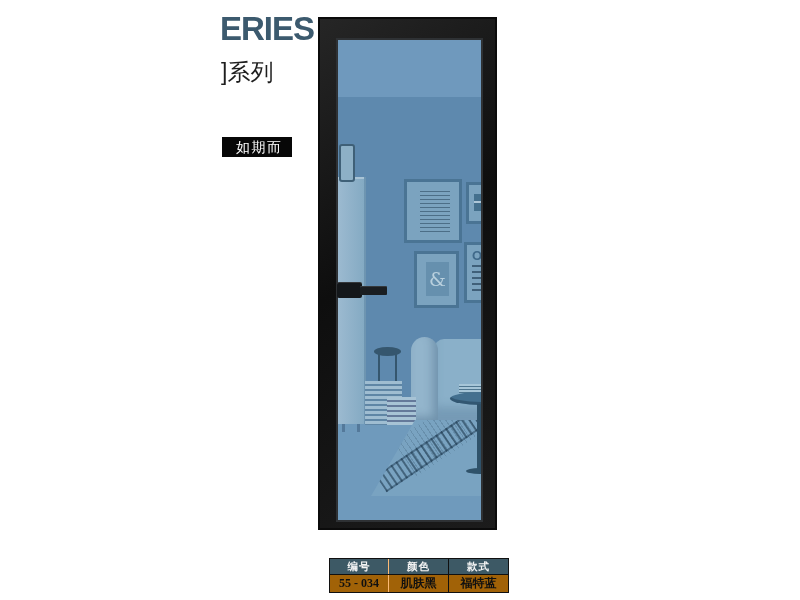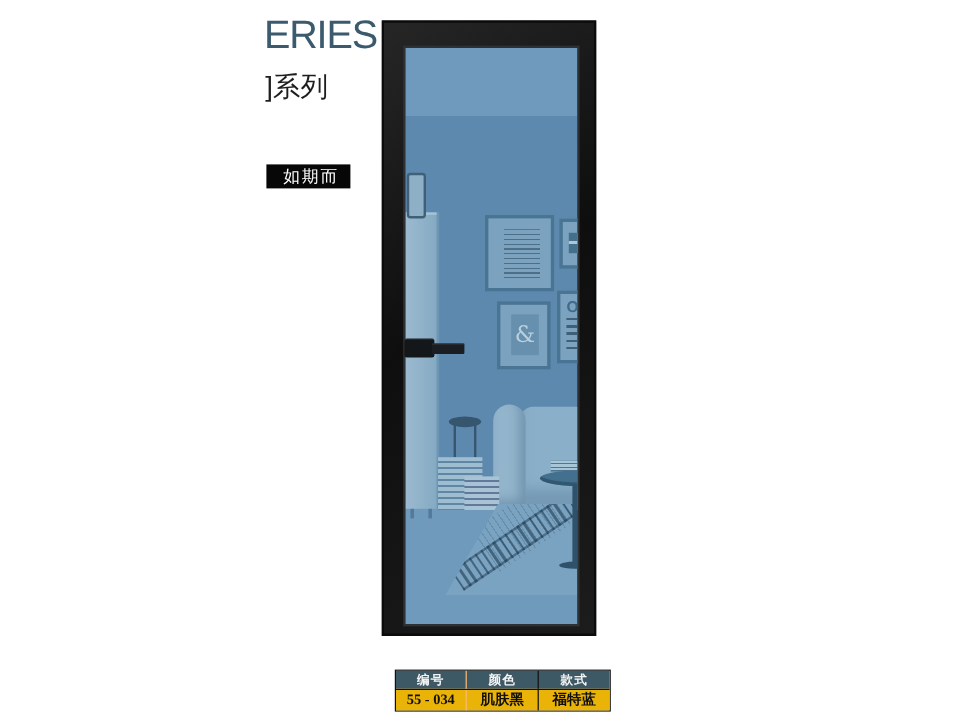--- a/index.html
+++ b/index.html
@@ -1,20 +1,20 @@
 <!DOCTYPE html>
 <html><head>
 <meta charset="utf-8">
 <style>
   html,body{margin:0;padding:0;background:#fff;}
   .canvas{position:relative;width:800px;height:600px;background:#ffffff;overflow:hidden;
           font-family:"Liberation Sans",sans-serif;}
 
   
-  .series-title{position:absolute;left:220px;top:10px;font-size:33px;font-weight:400;
+  .series-title{position:absolute;left:220px;top:10px;font-size:33px;font-weight:700;
                 letter-spacing:-1px;color:#3c5a6e;}
   .series-subtitle{position:absolute;left:221px;top:57px;font-size:23px;color:#1e1e1e;}
   .tagline{position:absolute;left:222px;top:137px;width:70px;height:20px;background:#070707;
            color:#ffffff;font-size:14px;line-height:20px;padding-left:14px;letter-spacing:1.5px;
            box-sizing:border-box;}
 
   
   .door{position:absolute;left:318px;top:17px;width:179px;height:513px;
         background:linear-gradient(145deg,#262626 0%,#0e0e0e 45%,#1c1c1c 100%);
         box-shadow:inset 0 0 0 2px #0b0b0b;}
@@ -87,21 +87,21 @@
   .handle-base{left:19px;top:265px;width:25px;height:16px;background:#14171a;border-radius:2px;
                box-shadow:inset 0 1px 0 rgba(255,255,255,.14);}
   .handle-bar{left:42px;top:269px;width:27px;height:9px;background:#1a1e22;border-radius:1px;
               box-shadow:inset 0 1px 0 rgba(255,255,255,.12);}
 
   
   .spec-table{position:absolute;left:329px;top:558px;width:178px;border:1px solid #101010;
               box-sizing:content-box;background:#fff;font-family:Liberation Serif, serif;}
   .spec-row{display:flex;}
   .spec-row.hdr{height:15px;background:#3d5965;}
-  .spec-row.val{height:17px;background:#eab308;border-top:1px solid #101010;}
+  .spec-row.val{height:17px;background:#a16207;border-top:1px solid #101010;}
   .spec-cell{display:flex;align-items:center;justify-content:center;box-sizing:border-box;}
   .spec-cell.c1{width:58px;} .spec-cell.c2{width:60px;border-left:1px solid #fdba74;}
   .spec-cell.c3{width:60px;border-left:1px solid #101010;}
   .hdr .spec-cell{color:#f4f4f4;font-size:10.5px;font-weight:bold;letter-spacing:1px;}
   .val .spec-cell{color:#101010;font-size:12px;font-weight:bold;}
 </style>
 </head>
 <body>
 
 <div class="canvas">

